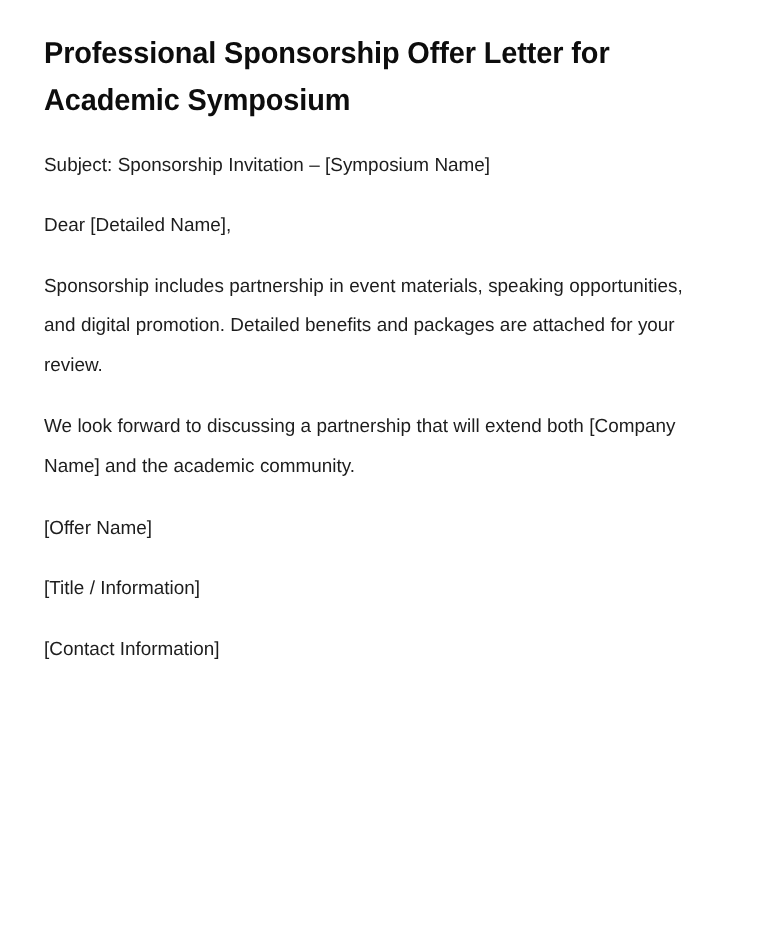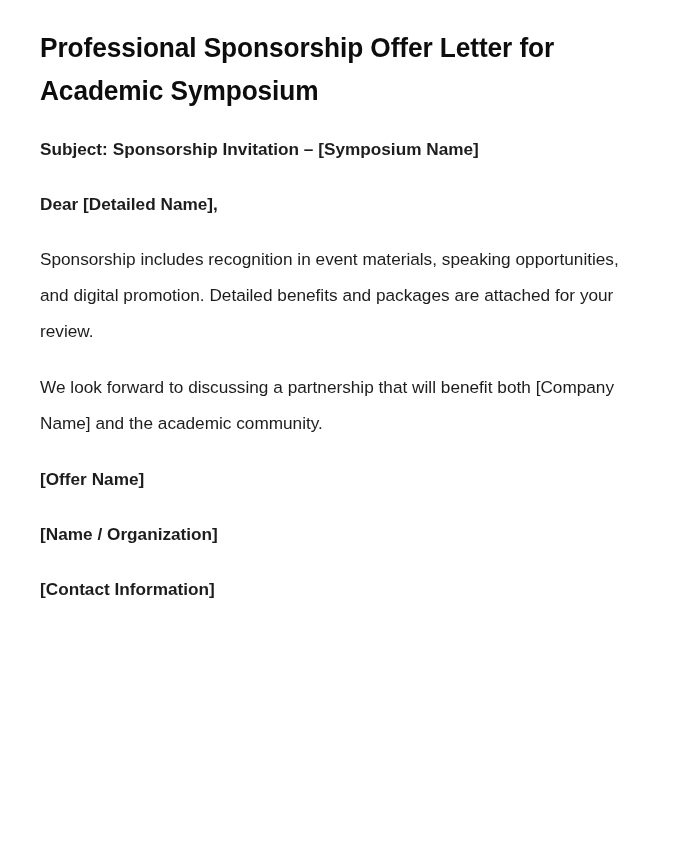--- a/index.html
+++ b/index.html
@@ -55,42 +55,41 @@
     word-spacing: 0.1px;
   }
 
   .para:last-child {
     margin-bottom: 0;
   }
 
   
   .para.single {
     margin-bottom: 19px;
-    font-weight: bold;
   }
 </style>
 </head>
 <body>
 
 <div class="page">
 
   <h1 class="doc-title">Professional Sponsorship Offer Letter for Academic Symposium</h1>
 
   <div class="letter-body">
 
     <p class="para single">Subject: Sponsorship Invitation – [Symposium Name]</p>
 
     <p class="para single">Dear [Detailed Name],</p>
 
 
-    <p class="para">Sponsorship includes recognition in event materials, speaking opportunities, and digital promotion. Detailed benefits and packages are attached for your review.</p>
+    <p class="para">Sponsorship includes partnership in event materials, speaking opportunities, and digital promotion. Detailed benefits and packages are attached for your review.</p>
 
-    <p class="para">We look forward to discussing a partnership that will benefit both [Company Name] and the academic community.</p>
+    <p class="para">We look forward to discussing a partnership that will extend both [Company Name] and the academic community.</p>
 
 
     <p class="para single">[Offer Name]</p>
 
-    <p class="para single">[Name / Organization]</p>
+    <p class="para single">[Title / Information]</p>
 
     <p class="para single">[Contact Information]</p>
 
   </div>
 </div>
 
 </body></html>

